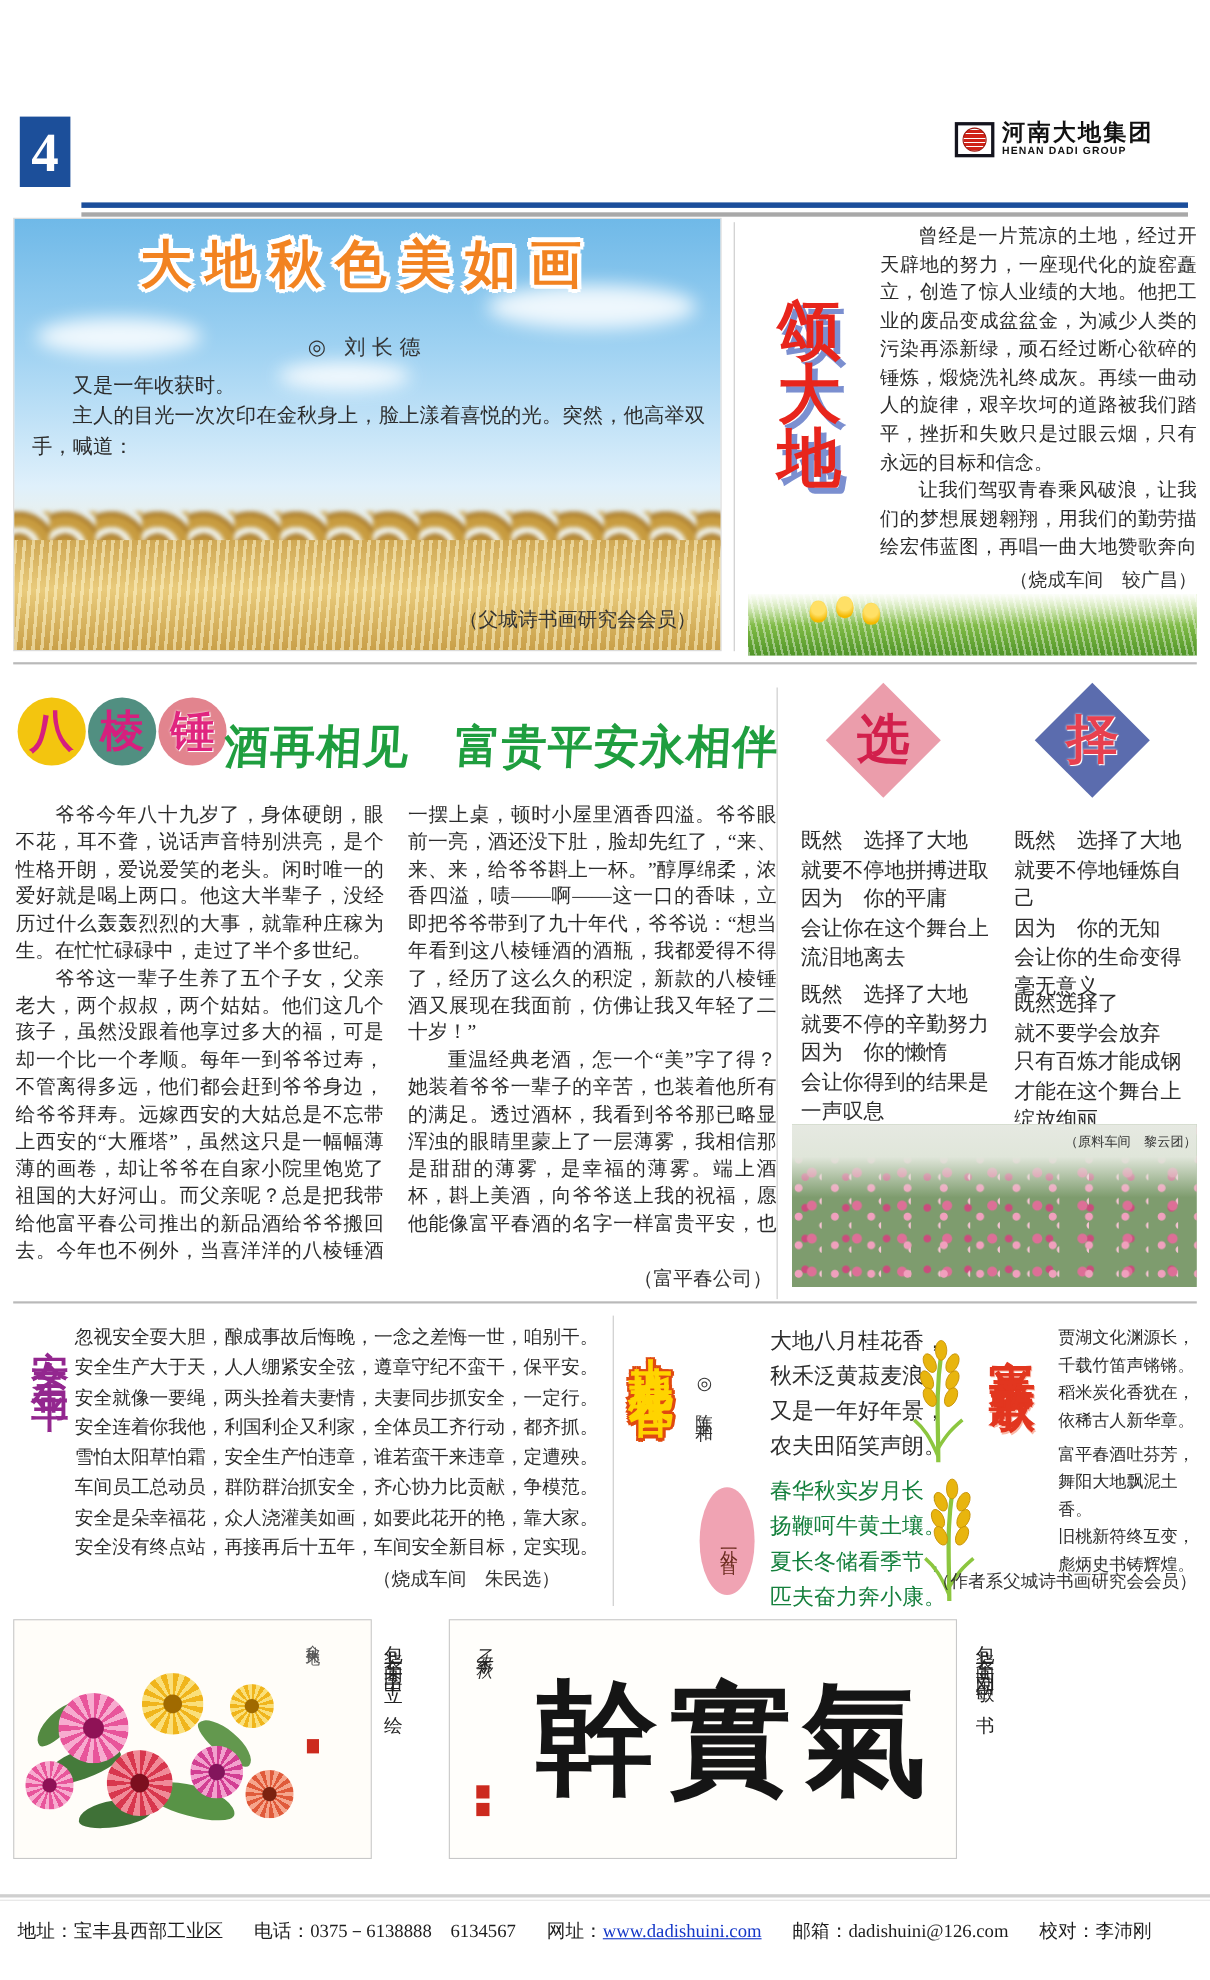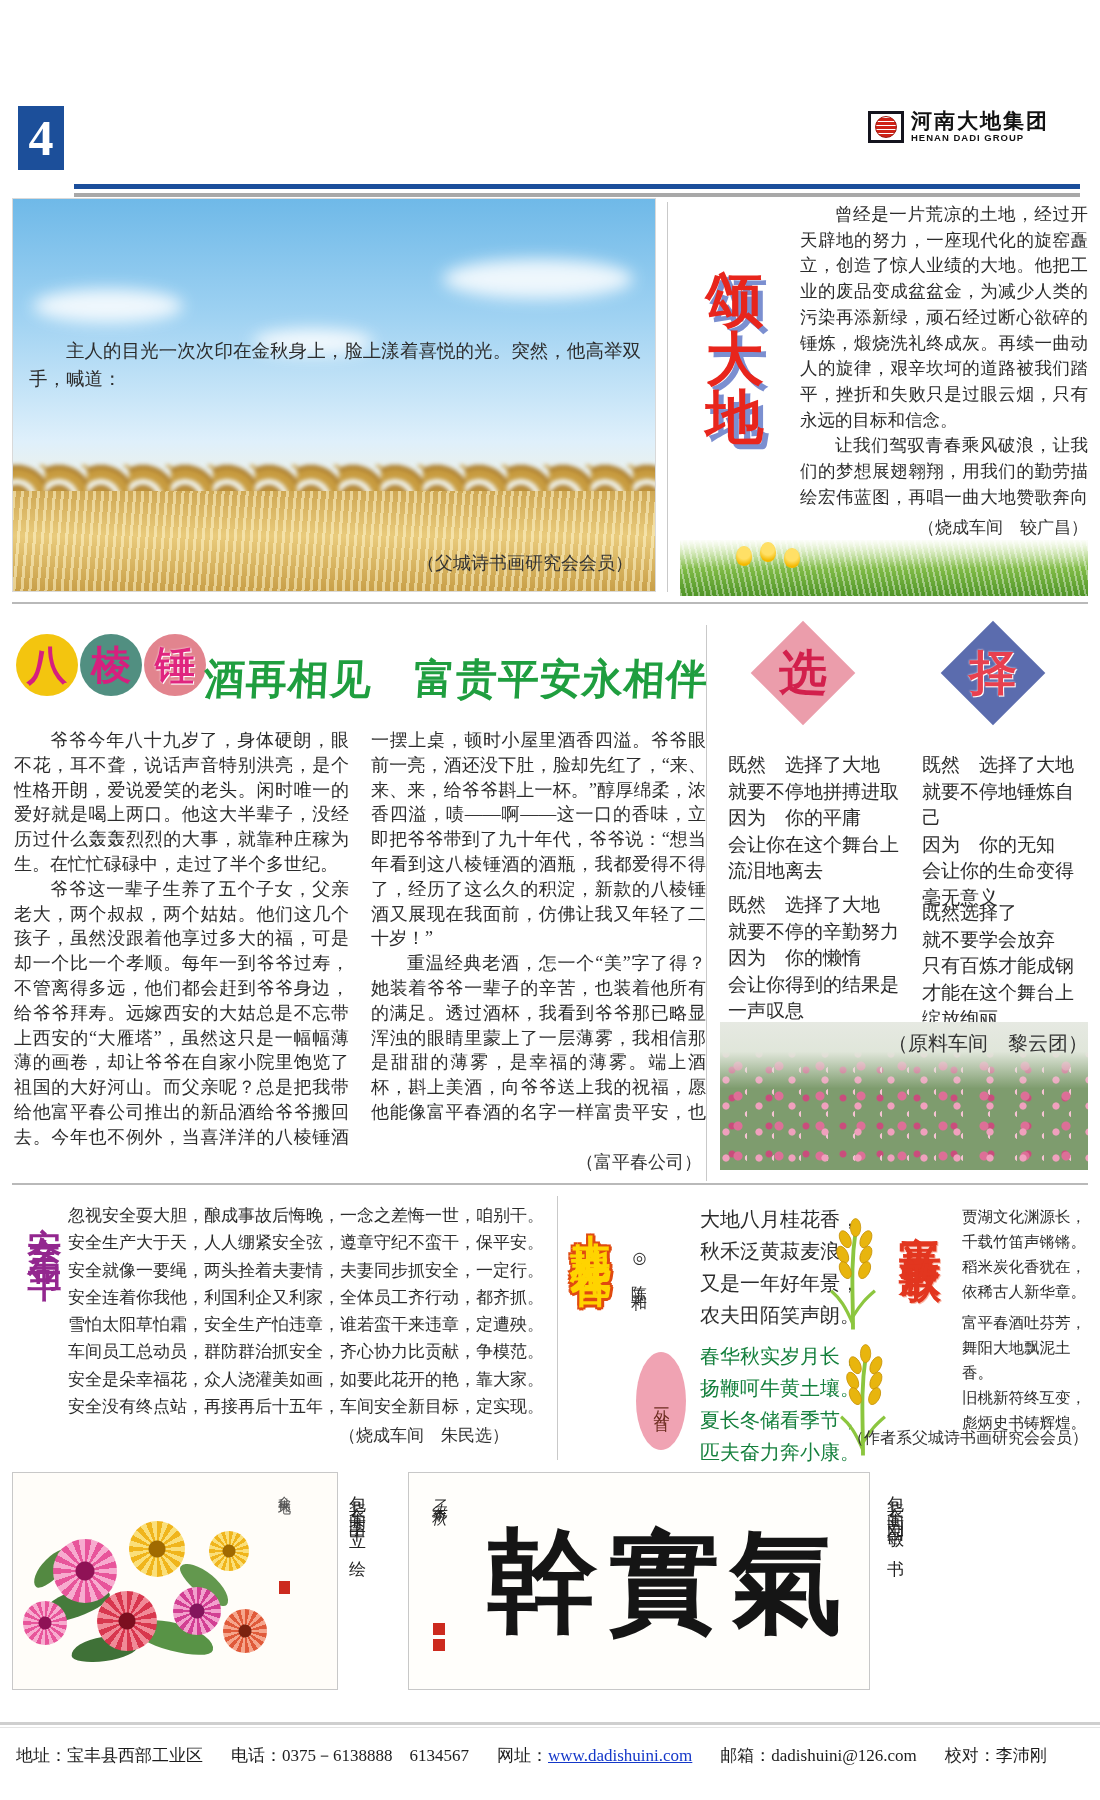--- a/index.html
+++ b/index.html
@@ -80,21 +80,21 @@
   .diamond { width:74px; height:74px; transform:rotate(45deg); }
   .diamond span { display:block; transform:rotate(-45deg); text-align:center;
                   font:bold 48px/74px "Liberation Serif",serif; }
   .dia1 { left:766px; top:636px; background:#eb9dab; } .dia1 span { color:#d2204c; }
   .dia2 { left:956px; top:636px; background:#5b6cae; } .dia2 span { color:#e8404f; text-shadow:0 0 2px #fff,1px 1px 0 #fff; }
   .stanza { font-size:19px; line-height:26.5px; color:#2c2c2c; }
   .st1 { left:728px; top:752px; width:186px; }
   .st2 { left:728px; top:892px; width:186px; }
   .st3 { left:922px; top:752px; width:170px; }
   .st4 { left:922px; top:884px; width:170px;margin-top:16px; }
-  .choice-sign { left:860px; top:1030px; width:228px; text-align:right; font-size:20px; color:#333; z-index:2; }
+  .choice-sign { left:860px; top:1030px; width:228px; text-align:right; font-size:12px; color:#333; z-index:2; }
   .flower-img { left:720px; top:1022px; width:368px; height:148px;
       background:
         linear-gradient(180deg, #e6e9e2 0%, #e0e6da 20%, rgba(223,229,216,0) 45%),
         radial-gradient(circle at 6px 6px,  #f0a0bd 3.2px, rgba(0,0,0,0) 4px),
         radial-gradient(circle at 18px 14px,#dd6f97 4px,   rgba(0,0,0,0) 5px),
         radial-gradient(circle at 28px 4px, #f6c3d3 2.8px, rgba(0,0,0,0) 3.6px),
         radial-gradient(circle at 12px 20px,#c94d7c 3px,   rgba(0,0,0,0) 4px),
         #7e9c6e;
       background-size:100% 100%, 33px 26px, 41px 30px, 27px 22px, 37px 28px, 100% 100%; }
 
@@ -162,21 +162,24 @@
       <span class="logo-en" style="display:block;">HENAN DADI GROUP</span>
     </span>
   </div>
 
   <div class="abs art1">
     <div class="abs cloud" style="left:20px;top:90px;width:150px;height:34px;"></div>
     <div class="abs cloud" style="left:430px;top:60px;width:190px;height:40px;"></div>
     <div class="abs cloud" style="left:240px;top:130px;width:120px;height:26px;"></div>
     <div class="abs treeline"></div>
     <div class="abs field"></div>
+    <div class="abs art1-title">大地秋色美如画</div>
+    <div class="abs art1-author">◎ 刘长德</div>
     <div class="abs art1-body">
+      <p>又是一年收获时。</p>
       <p>主人的目光一次次印在金秋身上，脸上漾着喜悦的光。突然，他高举双手，喊道：</p>
 
     </div>
     <div class="abs art1-sign">（父城诗书画研究会会员）</div>
   </div>
 
   <div class="abs vline-top"></div>
   <div class="abs ode-title vert">颂大地</div>
   <div class="abs ode-body">
     <p>曾经是一片荒凉的土地，经过开天辟地的努力，一座现代化的旋窑矗立，创造了惊人业绩的大地。他把工业的废品变成盆盆金，为减少人类的污染再添新绿，顽石经过断心欲碎的锤炼，煅烧洗礼终成灰。再续一曲动人的旋律，艰辛坎坷的道路被我们踏平，挫折和失败只是过眼云烟，只有永远的目标和信念。</p>

